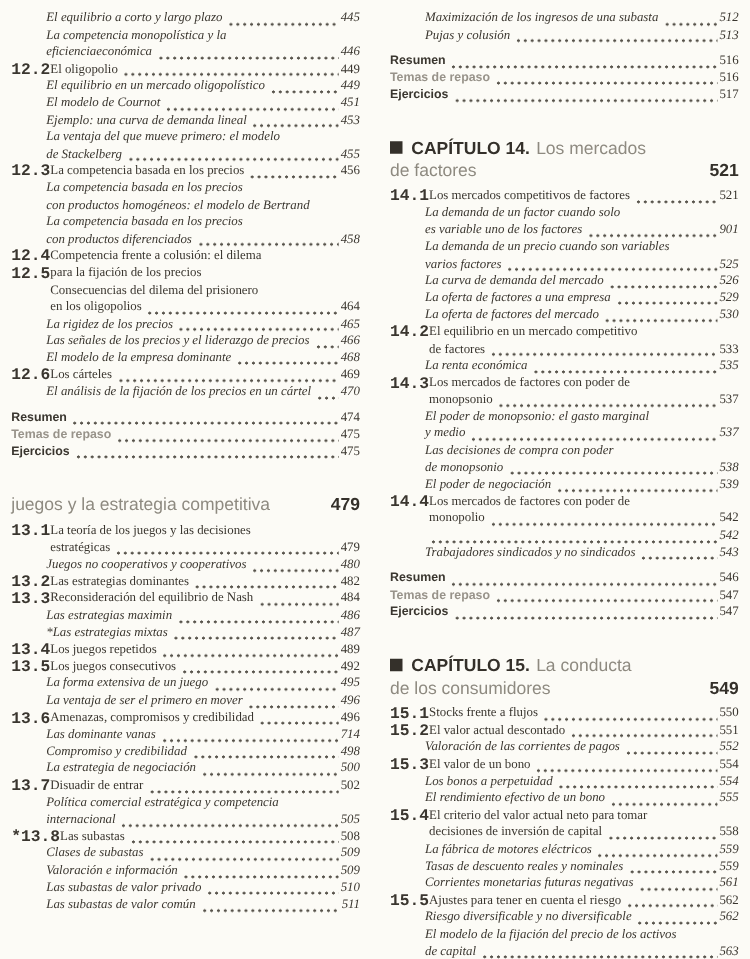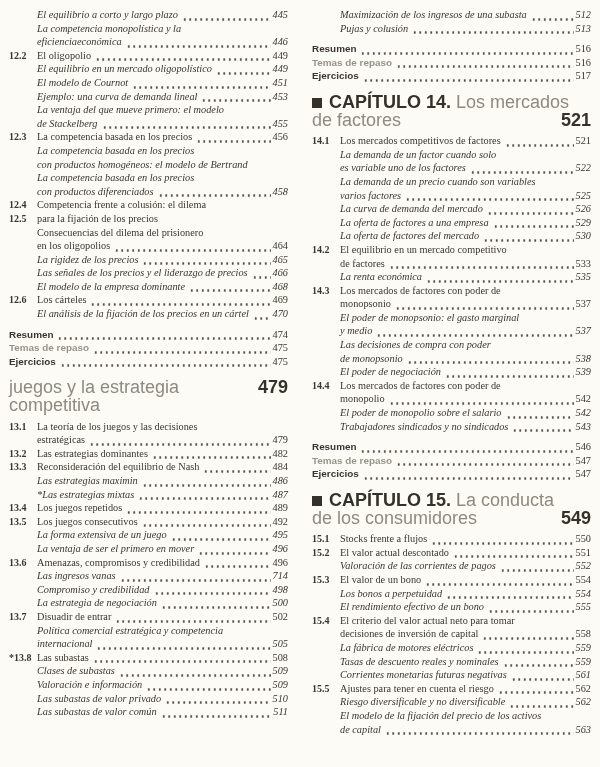--- a/index.html
+++ b/index.html
@@ -22,23 +22,23 @@
 
   .entry {
     display: flex;
     font-size: 10.3px;
     line-height: 13.6px;
   }
   .entry.gap { margin-top: 7px; align-items: center; }
 
   .num {
     flex: 0 0 28px;
-    font-family: Liberation Serif, serif;
+    font-family: Liberation Mono, monospace;
     font-weight: 700;
-    font-size: 10px;
+    font-size: 13px;
     white-space: nowrap;
   }
   .body { display: block; flex: 1; min-width: 0; }
   .line { display: block; }
   .lastline { display: flex; align-items: baseline; }
   .t { flex: 0 1 auto; }
   .dots {
     flex: 1 0 4px;
     align-self: flex-end;
     height: 10px;
@@ -57,23 +57,23 @@
   .entry.meta .t, .entry.metagray .t {
     font-family: "Liberation Sans", sans-serif;
     font-weight: 700;
     font-size: 9.9px;
   }
   .entry.metagray .t { color: #98938a; text-align: right; }
 
   
   .entry.chapter {
     font-family: "Liberation Sans", sans-serif;
-    font-size: 18px;
+    font-size: 14px;
     line-height: 17.6px;
-    margin-top: 11px;
+    margin-top: 27px;
     margin-bottom: 5px;
   }
   .h-line { display: block; }
   .h-last { display: flex; align-items: baseline; }
   .sq {
     display: inline-block;
     width: 10px;
     height: 10px;
     background: #34302a;
     margin-right: 7px;
@@ -286,20 +286,29 @@
         <span class="num">13.1</span>
         <span class="body">
           <span class="line">La teoría de los juegos y las decisiones</span>
           <span class="lastline">
             <span class="t">estratégicas</span>
             <span class="dots"></span>
             <span class="page">479</span>
           </span>
         </span>
       </div>
+      <div class="entry sub">
+        <span class="body">
+          <span class="lastline">
+            <span class="t">Juegos no cooperativos y cooperativos</span>
+            <span class="dots"></span>
+            <span class="page">480</span>
+          </span>
+        </span>
+      </div>
       <div class="entry section">
         <span class="num">13.2</span>
         <span class="body">
           <span class="lastline">
             <span class="t">Las estrategias dominantes</span>
             <span class="dots"></span>
             <span class="page">482</span>
           </span>
         </span>
       </div>
@@ -375,21 +384,21 @@
           <span class="lastline">
             <span class="t">Amenazas, compromisos y credibilidad</span>
             <span class="dots"></span>
             <span class="page">496</span>
           </span>
         </span>
       </div>
       <div class="entry sub">
         <span class="body">
           <span class="lastline">
-            <span class="t">Las ingresos vanas</span>
+            <span class="t">Las dominante vanas</span>
             <span class="dots"></span>
             <span class="page">714</span>
           </span>
         </span>
       </div>
       <div class="entry sub">
         <span class="body">
           <span class="lastline">
             <span class="t">Compromiso y credibilidad</span>
             <span class="dots"></span>
@@ -538,21 +547,21 @@
             <span class="page">521</span>
           </span>
         </span>
       </div>
       <div class="entry sub">
         <span class="body">
           <span class="line">La demanda de un factor cuando solo</span>
           <span class="lastline">
             <span class="t">es variable uno de los factores</span>
             <span class="dots"></span>
-            <span class="page">522</span>
+            <span class="page">901</span>
           </span>
         </span>
       </div>
       <div class="entry sub">
         <span class="body">
           <span class="line">La demanda de un precio cuando son variables</span>
           <span class="lastline">
             <span class="t">varios factores</span>
             <span class="dots"></span>
             <span class="page">525</span>
@@ -653,21 +662,20 @@
           <span class="lastline">
             <span class="t">monopolio</span>
             <span class="dots"></span>
             <span class="page">542</span>
           </span>
         </span>
       </div>
       <div class="entry sub">
         <span class="body">
           <span class="lastline">
-            <span class="t">El poder de monopolio sobre el salario</span>
             <span class="dots"></span>
             <span class="page">542</span>
           </span>
         </span>
       </div>
       <div class="entry sub">
         <span class="body">
           <span class="lastline">
             <span class="t">Trabajadores sindicados y no sindicados</span>
             <span class="dots"></span>

